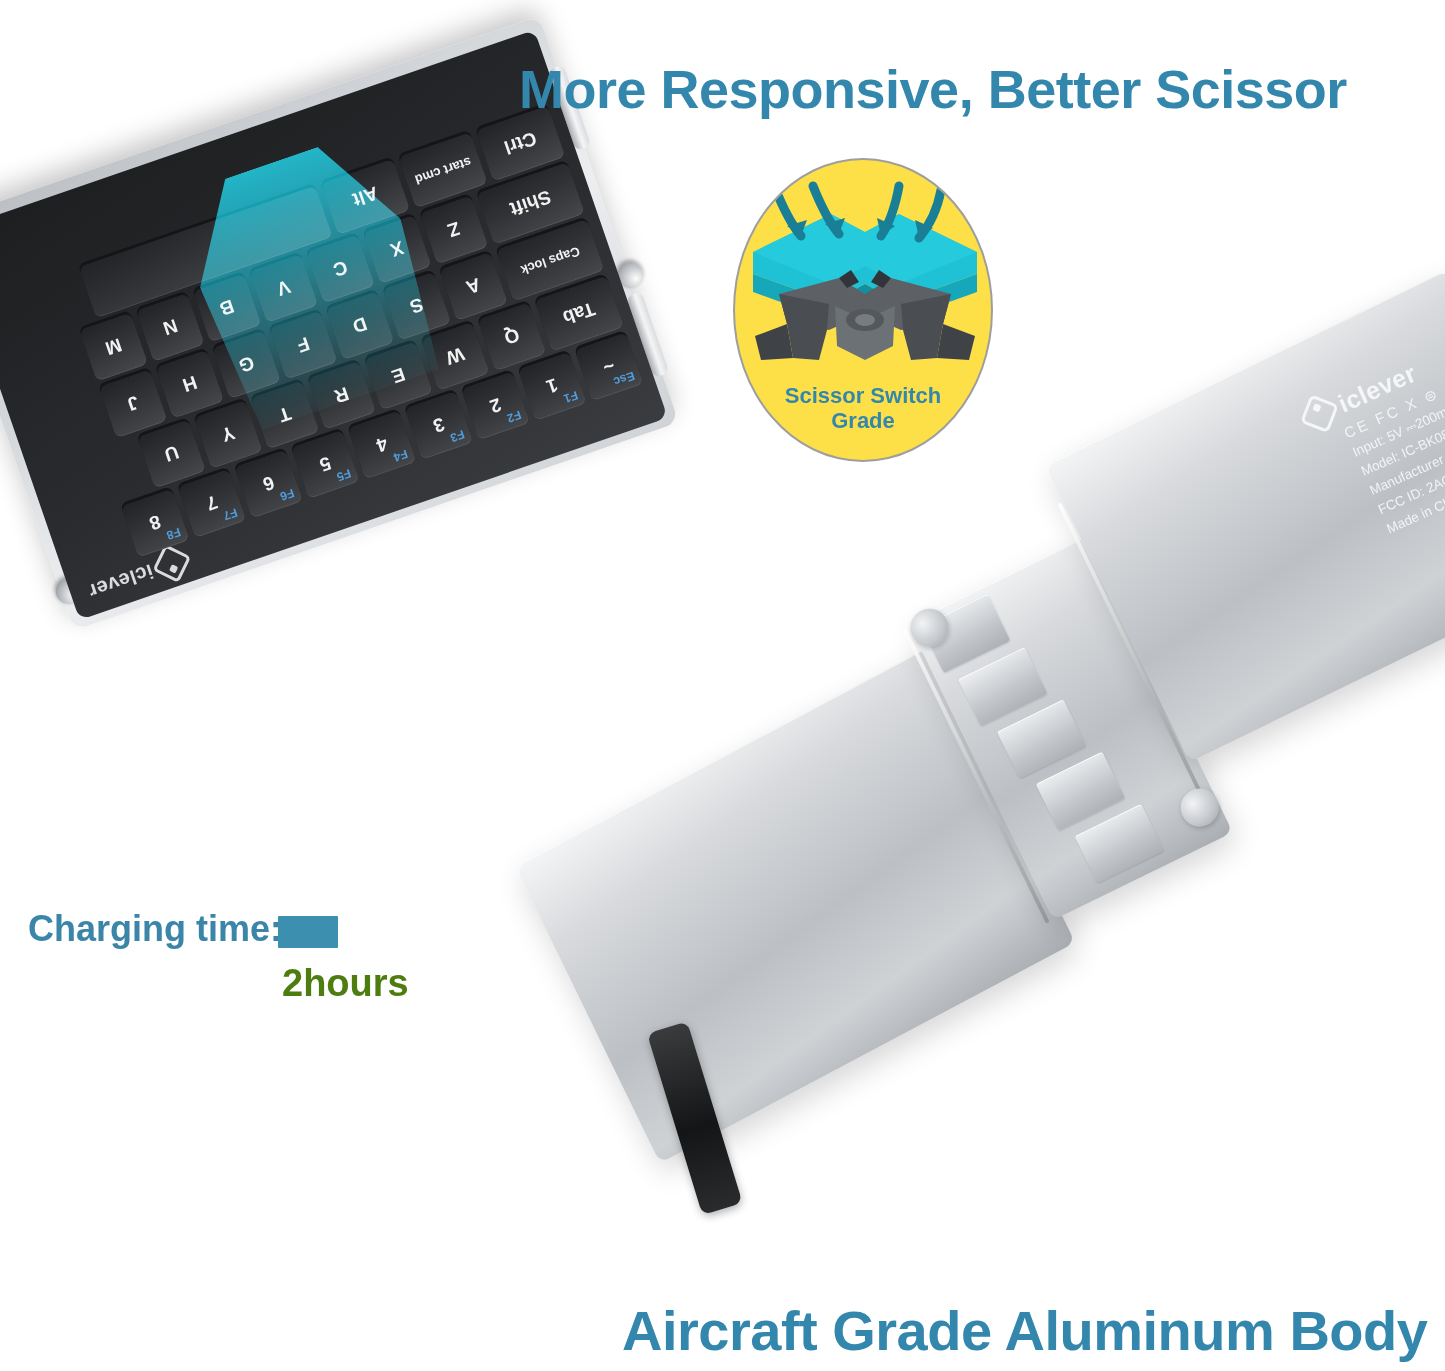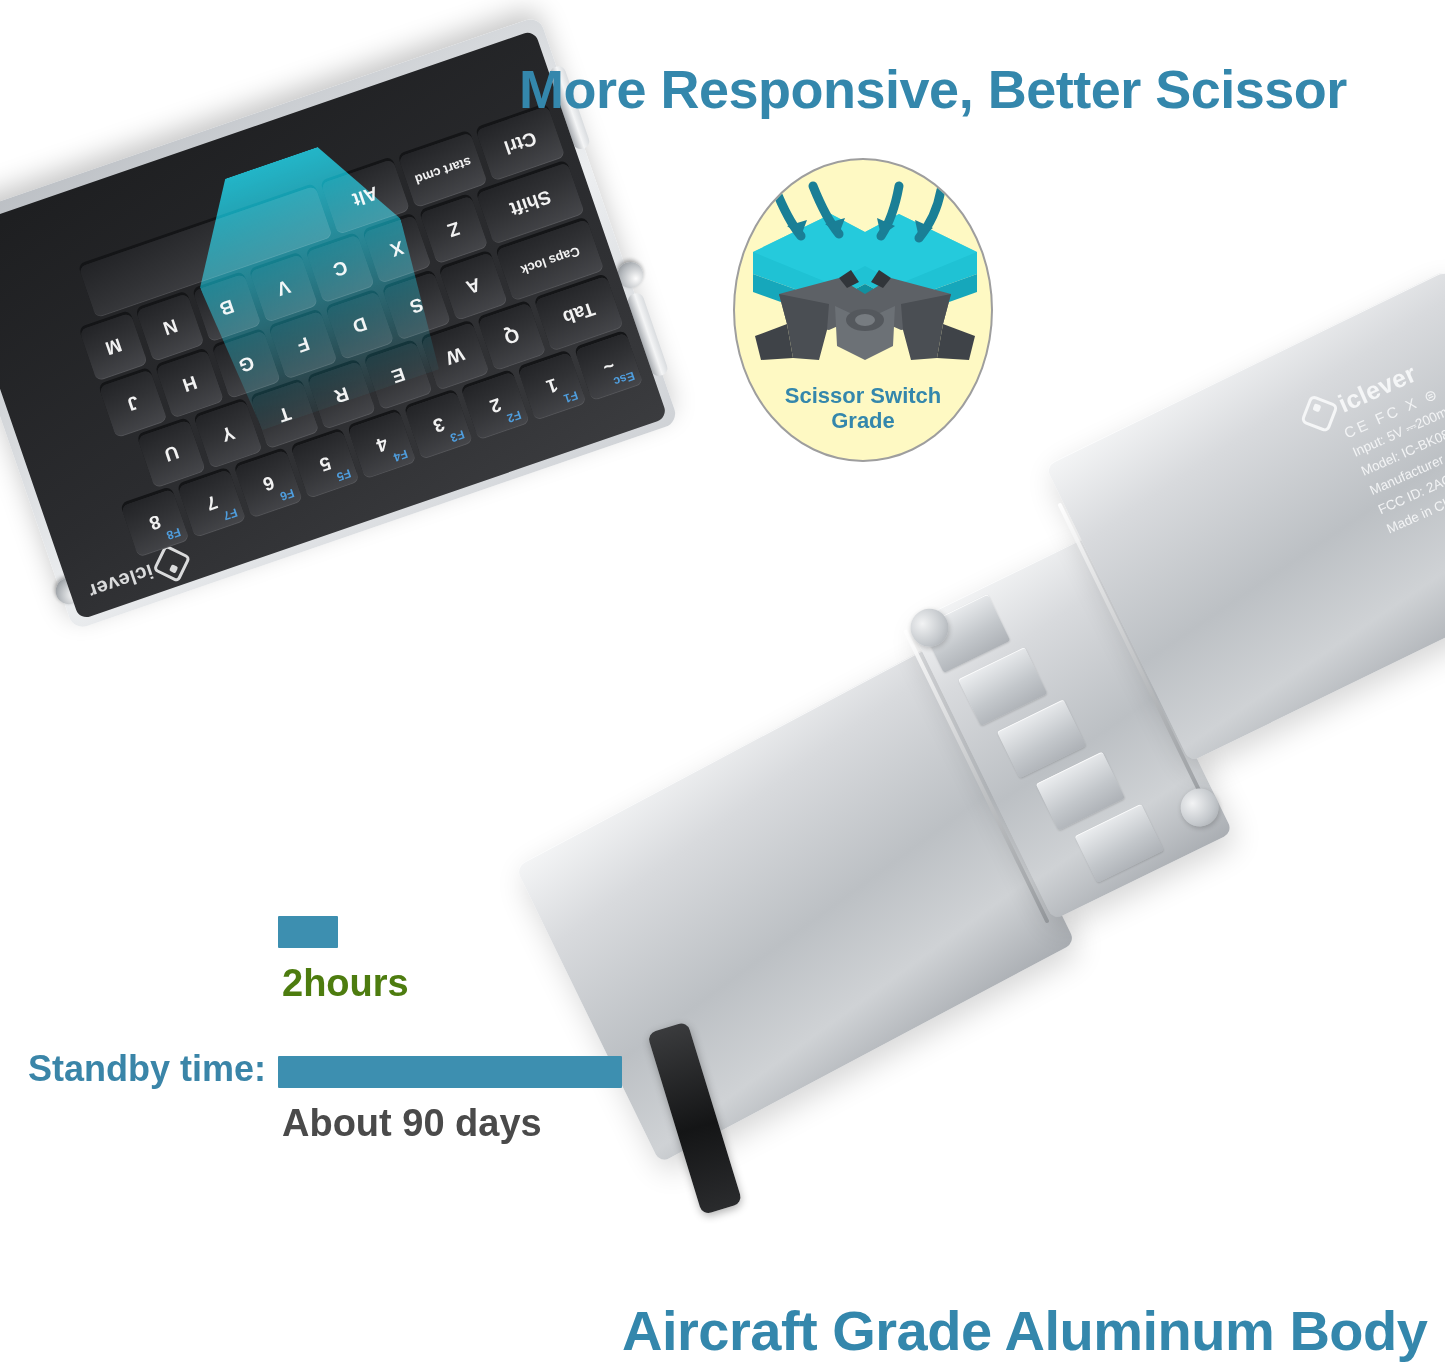--- a/index.html
+++ b/index.html
@@ -101,21 +101,21 @@
     position:absolute; width:16px;height:86px;border-radius:7px;
     background:linear-gradient(90deg,#d9dcdf,#f4f5f6 45%,#a8acb1);
   }
 
   
   #scissor-circle{
     position:absolute; left:733px; top:158px;
     width:260px; height:304px;
     border:2px solid #9e9e9e;
     border-radius:50%;
-    background:#fef9c3;
+    background:#fde047;
     box-sizing:border-box;
     overflow:hidden;
   }
   #scissor-art{ position:absolute; left:0; top:14px; width:260px; height:210px; }
   #scissor-caption{
     position:absolute; left:0; right:0; bottom:26px;
     text-align:center;
     color:#3487ac; font-size:22px; font-weight:bold; line-height:1.16;
   }
 
@@ -429,26 +429,22 @@
     <div class="alu-knuckle" style="left:578px;top:286px;"></div>
     <div class="alu-knuckle" style="left:742px;top:566px;"></div>
 
     <div class="alu-rubber" style="left:150px;top:548px;width:42px;height:190px;transform:rotate(9deg);"></div>
   </div>
 </div>
 
 <div id="stats">
 
   <div class="stat-row">
+    <div class="stat-label" style="color: rgb(58, 133, 168);">Charging time:</div>
     <div class="stat-bar" style="width: 60px; background: rgb(61, 143, 176);"></div>
     <div class="stat-value" style="color: #4d7c0f;">2hours</div>
   </div>
 
 
-  <div class="stat-row">
-    <div class="stat-label" style="color: rgb(58, 133, 168);">Standby time:</div>
-    <div class="stat-bar" style="width: 344px; background: rgb(61, 143, 176);"></div>
-    <div class="stat-value" style="color: rgb(74, 74, 74);">About 90 days</div>
-  </div>
 
 </div>
 
 <div class="heading" id="title-bottom">Aircraft Grade Aluminum Body</div>
 
 </body></html>

